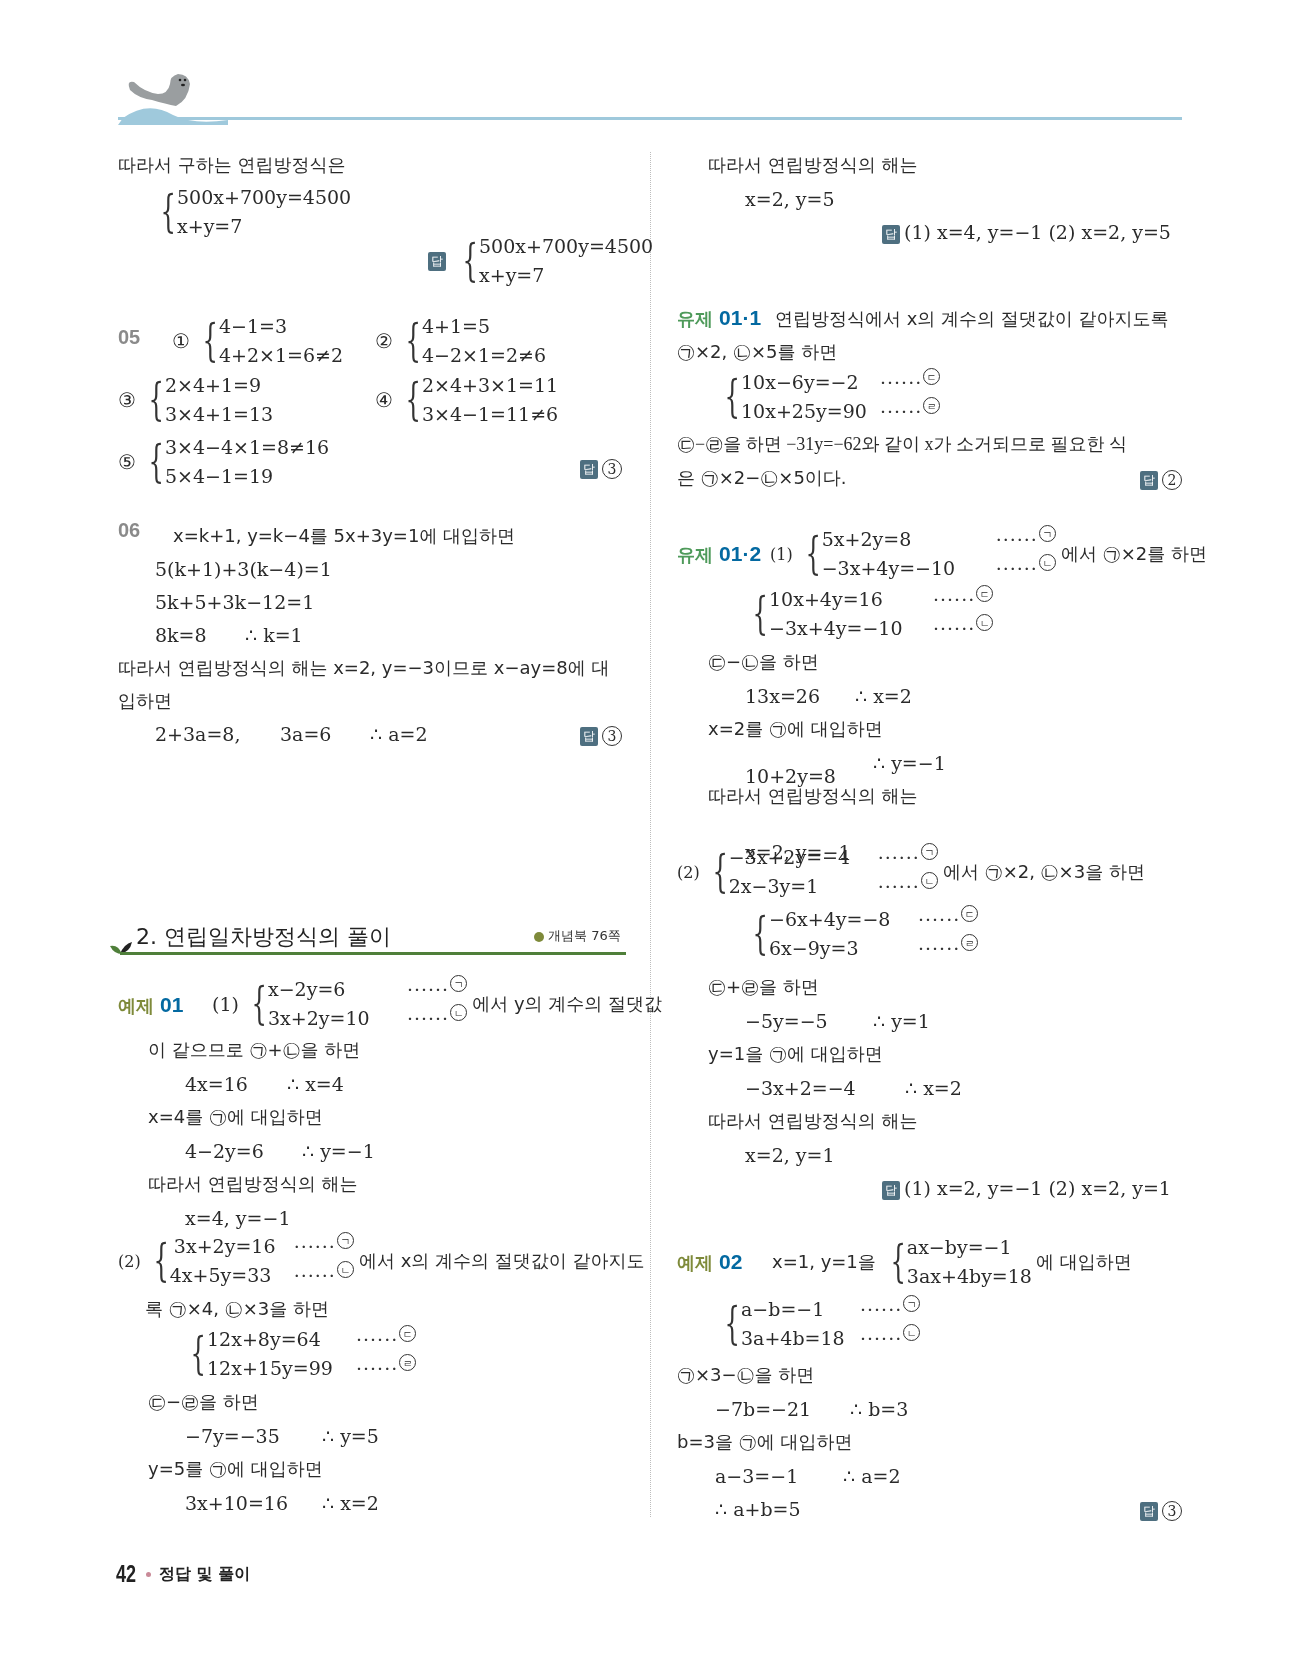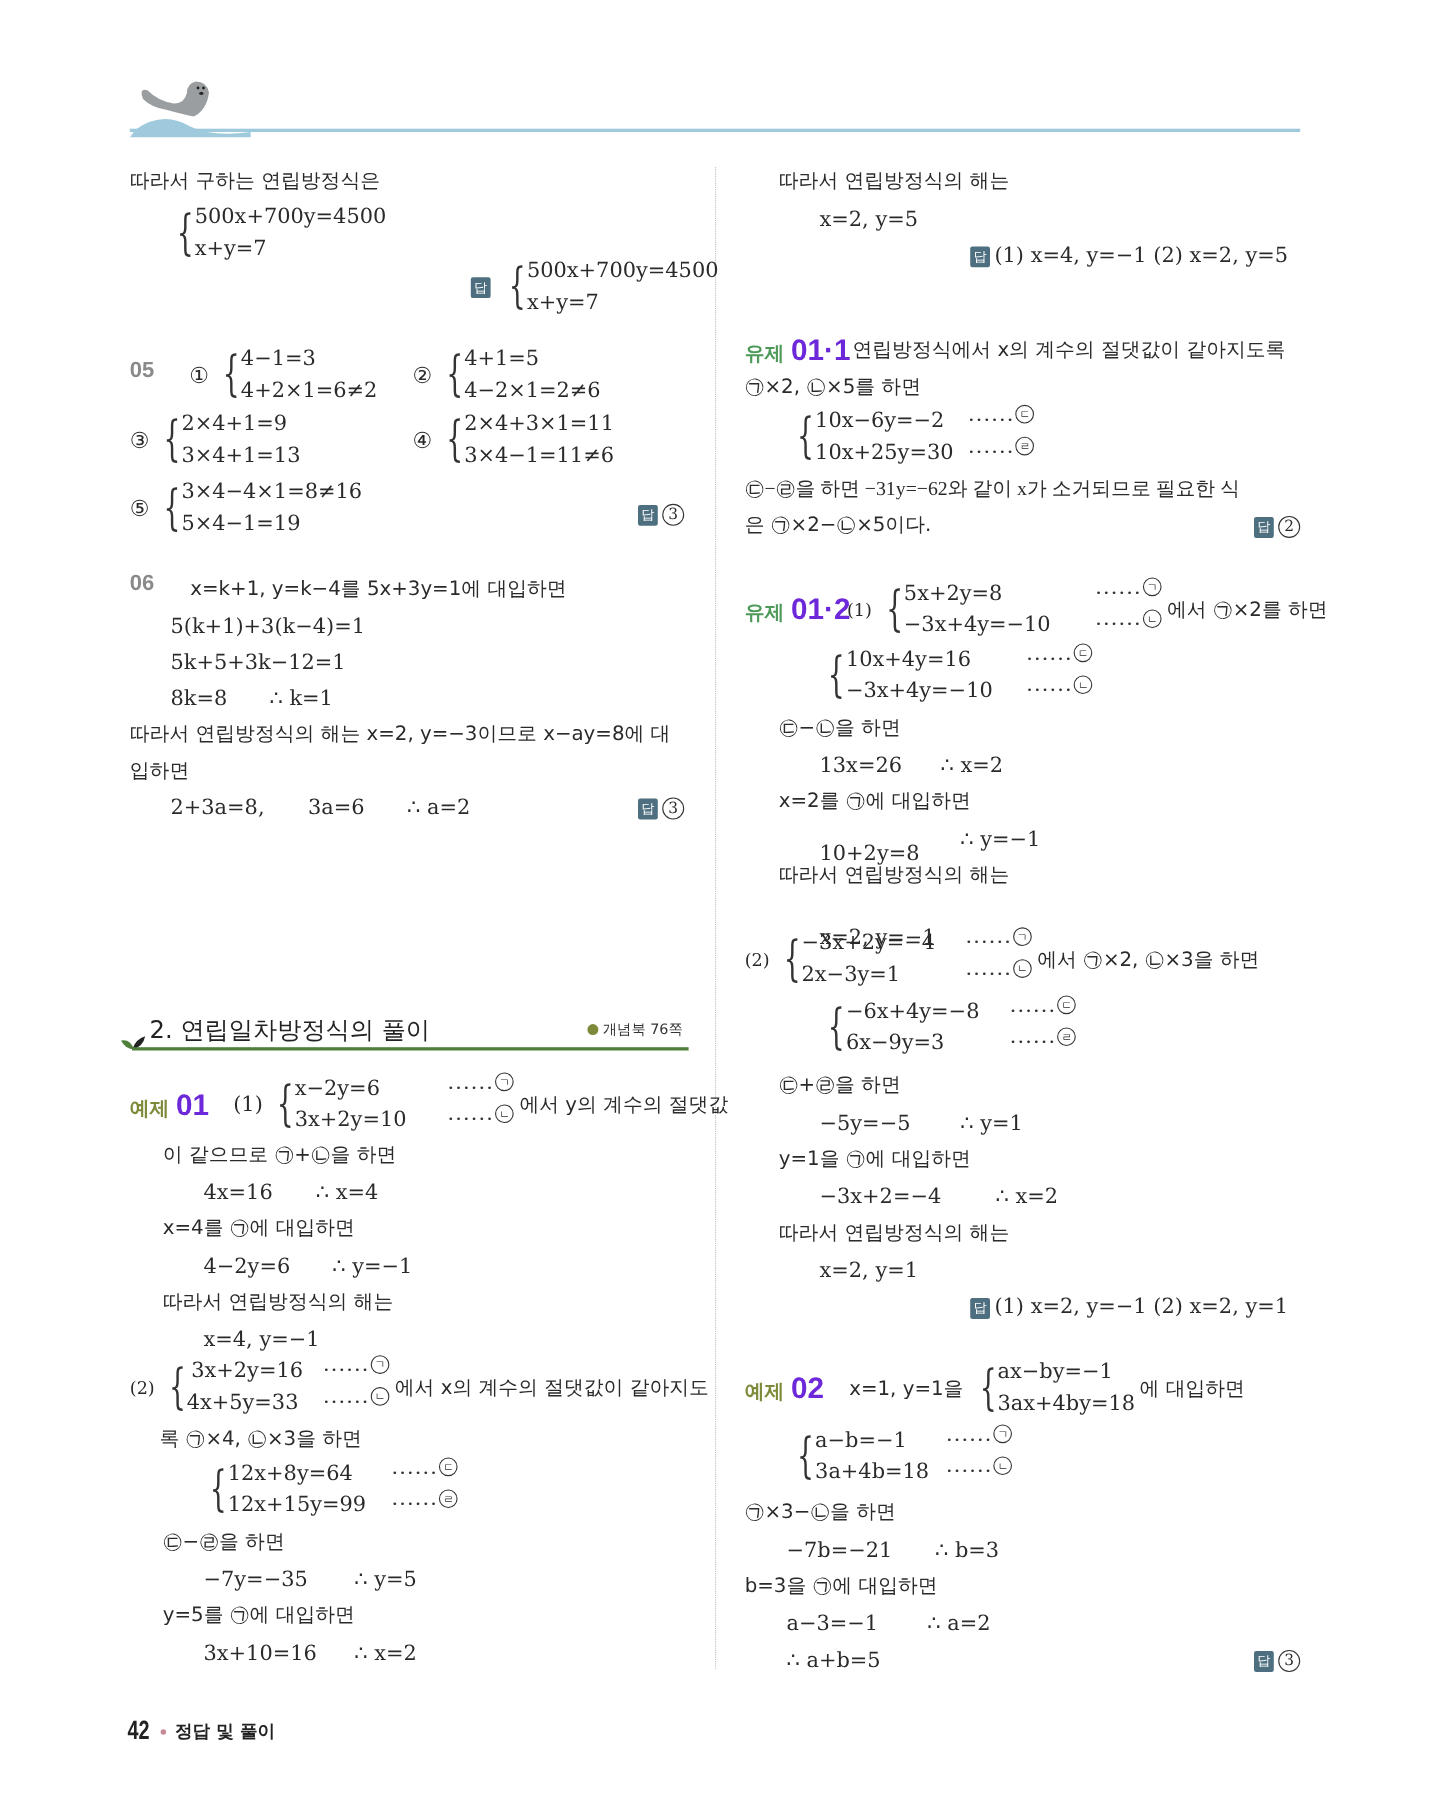--- a/index.html
+++ b/index.html
@@ -15,21 +15,21 @@
   .sys { position:absolute; display:flex; align-items:center; }
   .brace { font-family:"DejaVu Serif", serif; font-size:44px; line-height:44px; color:#333; transform:scaleX(0.55); transform-origin:right center; margin-right:1px; }
   .sys-rows { display:flex; flex-direction:column; font-size:19px; line-height:29px; }
   .sys-row { display:flex; white-space:nowrap; }
   .sys-row .eq { display:inline-block; }
   .dots { color:#333; letter-spacing:1px; margin-left:14px; }
   .circ { display:inline-block; width:17px; height:17px; border:1.2px solid #333; border-radius:50%; font-family:"DejaVu Sans", sans-serif; font-size:10px; line-height:17px; text-align:center; vertical-align:middle; margin:0 1px; box-sizing:border-box; }
   .num-gray { color:#8a8a8a; font-family:"Liberation Sans", sans-serif; font-weight:bold; font-size:20px;text-align:right; }
   .lbl-olive { color:#7e8a3a; font-family:"DejaVu Sans", sans-serif; font-weight:bold; font-size:18px; }
   .lbl-green { color:#4e9a5a; font-family:"DejaVu Sans", sans-serif; font-weight:bold; font-size:18px; }
-  .lbl-num { color:#6d28d9; font-family:"Liberation Sans", sans-serif; font-weight:bold; font-size:27px; }
+  .lbl-num { color:#0369a1; font-family:"Liberation Sans", sans-serif; font-weight:bold; font-size:21px; }
   .dap { display:inline-block; width:18px; height:19px; background:#4e6f80; color:#fff; border-radius:2px; font-family:"DejaVu Sans", sans-serif; font-size:12px; line-height:19px; text-align:center; vertical-align:middle; margin-right:4px; }
   .ring { display:inline-block; width:20px; height:20px; border:1.3px solid #333; border-radius:50%; font-size:14px; line-height:19px; text-align:center; vertical-align:middle; box-sizing:border-box; font-family:"DejaVu Serif", serif; }
   .chamgo { display:inline-block; background:#7c6a9a; color:#fff; border-radius:10px; font-family:"DejaVu Sans", sans-serif; font-size:13px; font-weight:bold; padding:1px 8px; margin-right:10px; }
   .section-title { position:absolute; left:136px; top:922px; font-family:"DejaVu Sans", "Liberation Sans", sans-serif; font-size:22px; color:#222; }
   .section-line { position:absolute; left:120px; top:952px; width:506px; height:3px; background:#4f7f3a; }
   .leaf { position:absolute; left:108px; top:940px; width:26px; height:18px; }
   .ref { position:absolute; left:534px; top:927px; font-family:"DejaVu Sans", sans-serif; font-size:13px; color:#333; }
   .ref-dot { display:inline-block; width:10px; height:10px; border-radius:50%; background:#7e8a3a; margin-right:4px; vertical-align:middle; }
   .footer { position:absolute; left:116px; top:1560px; display:flex; align-items:center; gap:8px; }
   .pg { font-family:"Liberation Sans", sans-serif; font-weight:bold; font-size:24px; color:#222; transform:scaleX(0.75); transform-origin:left center; display:inline-block; width:22px; }
@@ -234,21 +234,21 @@
   <div class="ln ko" style="left:677px;top:340px;">㉠×2, ㉡×5를 하면</div>
   <div class="sys" style="left:712px;top:368px;">
     <span class="brace">{</span>
     <div class="sys-rows">
       <div class="sys-row">
           <span class="eq m" style="width:125px;">10x−6y=−2</span>
           <span class="dots">······</span>
           <span class="circ">ㄷ</span>
         </div>
       <div class="sys-row">
-          <span class="eq m" style="width:125px;">10x+25y=30</span>
+          <span class="eq m" style="width:125px;">10x+25y=90</span>
           <span class="dots">······</span>
           <span class="circ">ㄹ</span>
         </div>
     </div>
   </div>
   <div class="ln ko" style="left:677px;top:432px;font-family:Liberation Serif, serif;">㉢−㉣을 하면 −31y=−62와 같이 x가 소거되므로 필요한 식</div>
   <div class="ln ko" style="left:677px;top:466px;">은 ㉠×2−㉡×5이다.</div>
   <div class="ln" style="left:1140px;top:466px;">
     <span class="dap">답</span><span class="ring">2</span>
   </div>

